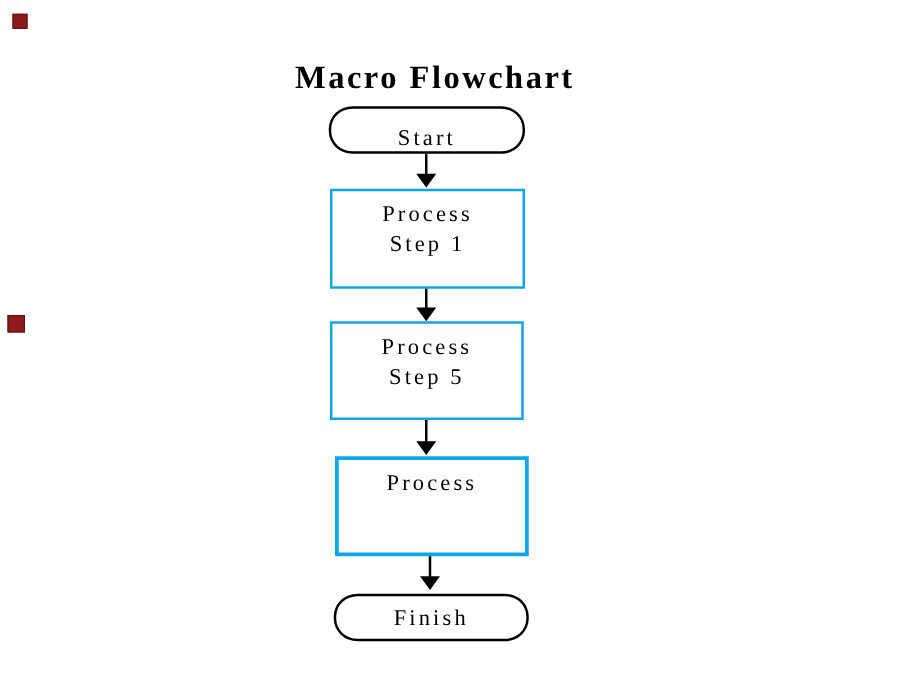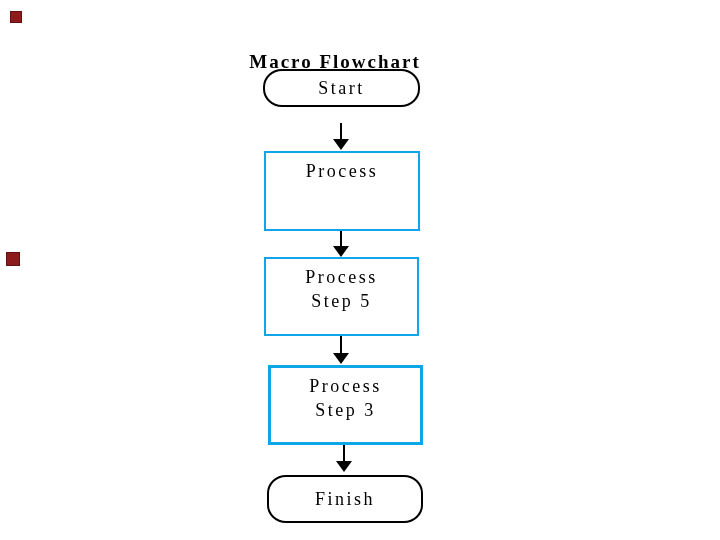--- a/index.html
+++ b/index.html
@@ -15,22 +15,22 @@
     background: #ffffff;
     overflow: hidden;
   }
   .title {
     position: absolute;
     left: 236px;
     top: 50px;
     width: 198px;
     height: 24px;
     line-height: 24px;
-    text-align: center;
-    font-size: 19px;
+    text-align: right;
+    font-size: 26px;
     font-weight: bold;
     letter-spacing: 2px;
     color: #000000;
     white-space: nowrap;
   }
   .node {
     position: absolute;
     box-sizing: border-box;
     background: #ffffff;
     color: #000000;
@@ -46,25 +46,25 @@
     justify-content: center;
   }
   .process {
     border: 2px solid #0ea5e9;
     padding-top: 6px;
     line-height: 24px;
   }
   .process.thick {
     border-width: 3px;
   }
-  #node-start  { left: 263px; top: 69px;  width: 157px; height: 38px; }
+  #node-start  { left: 263px; top: 85px;  width: 157px; height: 38px; align-items: flex-end; }
   #node-step1  { left: 264px; top: 151px; width: 156px; height: 80px; }
   #node-step2  { left: 264px; top: 257px; width: 155px; height: 79px; }
   #node-step3  { left: 268px; top: 365px; width: 155px; height: 80px; }
-  #node-finish { left: 267px; top: 475px; width: 156px; height: 48px; }
+  #node-finish { left: 267px; top: 475px; width: 156px; height: 38px; }
   .stem {
     position: absolute;
     width: 2px;
     background: #000000;
   }
   .head {
     position: absolute;
     width: 0;
     height: 0;
     border-left: 8px solid transparent;
@@ -100,36 +100,36 @@
 
   <div id="node-start" class="node terminator">
     <span>Start</span>
   </div>
 
   <div id="stem1" class="stem"></div>
   <div id="head1" class="head"></div>
 
   <div id="node-step1" class="node process">
     <div>Process</div>
+    <div>Step 1</div>
   </div>
 
   <div id="stem2" class="stem"></div>
   <div id="head2" class="head"></div>
 
   <div id="node-step2" class="node process">
     <div>Process</div>
     <div>Step 5</div>
   </div>
 
   <div id="stem3" class="stem"></div>
   <div id="head3" class="head"></div>
 
   <div id="node-step3" class="node process thick">
     <div>Process</div>
-    <div>Step 3</div>
   </div>
 
   <div id="stem4" class="stem"></div>
   <div id="head4" class="head"></div>
 
   <div id="node-finish" class="node terminator">
     <span>Finish</span>
   </div>
 
 </div>

